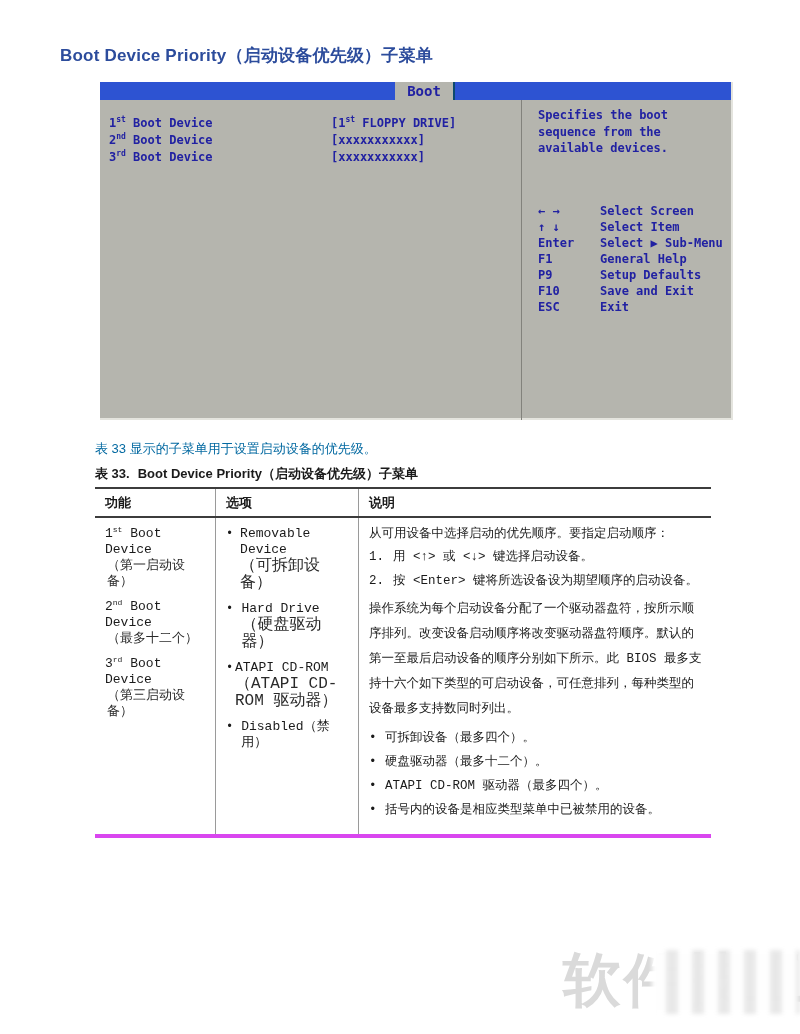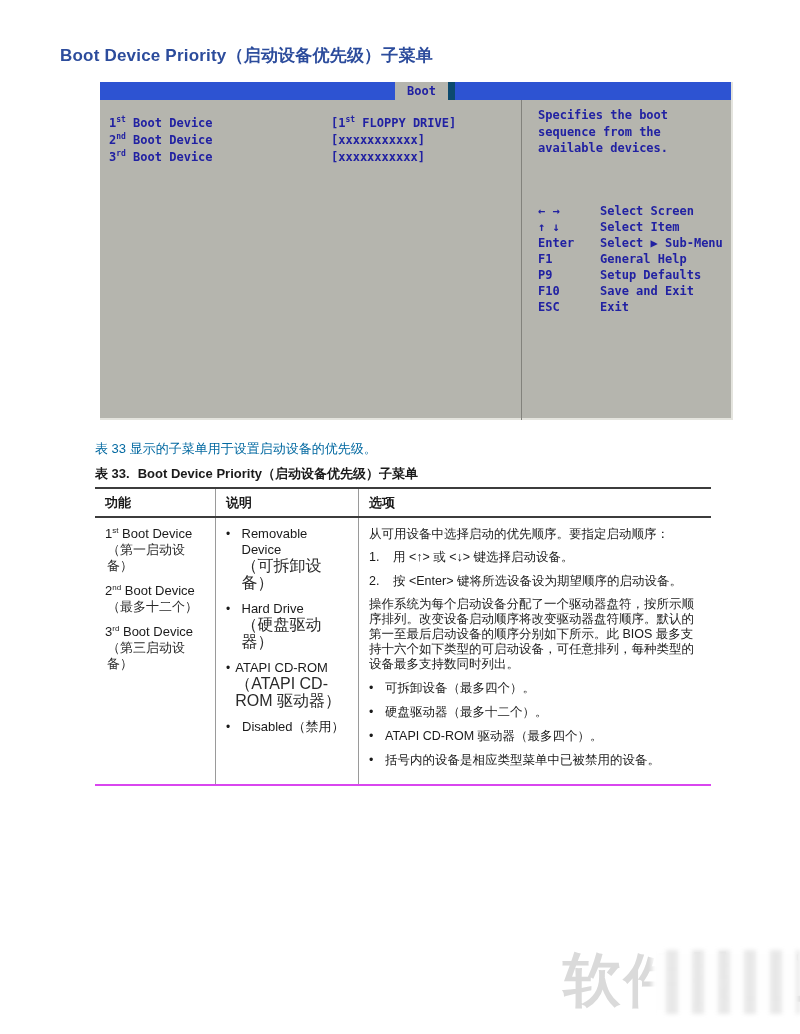--- a/index.html
+++ b/index.html
@@ -21,22 +21,22 @@
     border-bottom: 2px solid #e4e4de;
     font-family: "DejaVu Sans Mono", "Liberation Mono", monospace;
     font-weight: bold; color: #2121a2; font-size: 12px;
   }
   .bios-topbar { display: flex; height: 18px; }
   .bios-topbar .bar-seg { background: #2d53d2; height: 100%; }
   .bar-left { width: 295px; }
   .bar-right { flex: 1; }
   .bios-tab {
     width: 60px; background: #b5b5ae; color: #2121a2;
-    text-align: center; line-height: 18px; font-size: 12px;
-    border-right: 7px solid #0c4a6e;
+    text-align: center; line-height: 18px; font-size: 14px;
+    border-right: 2px solid #0c4a6e;
   }
   .bios-body { display: flex; height: 320px; }
   .bios-left { width: 421px; padding: 15px 0 0 9px; }
   .bios-item { display: flex; line-height: 17px; white-space: pre; }
   .bios-item .b-label { width: 222px; }
   sup { font-size: 8px; vertical-align: super; line-height: 0; }
   .bios-right {
     flex: 1; border-left: 1px solid #82827c; padding: 7px 0 0 16px;
   }
   .help-para { width: 152px; line-height: 16.5px; }
@@ -47,43 +47,44 @@
   .key-row .a { white-space: pre; }
 
   
   .intro-text { position: absolute; left: 95px; top: 440px; font-size: 13px; color: #0369a1; }
   .table-caption { position: absolute; left: 95px; top: 465px; font-size: 13px; font-weight: bold; }
   .table-caption .cap-label { margin-right: 8px; }
 
   
   .doc-table {
     position: absolute; left: 95px; top: 487px; width: 616px;
-    border-top: 2px solid #3c3c3c; border-bottom: 2px solid #d946ef;
+    border-top: 2px solid #3c3c3c; border-bottom: 4px solid #d946ef;
     font-size: 12.5px;
+    font-family: Liberation Mono, monospace;
   }
   .t-head, .t-body { display: grid; grid-template-columns: 120px 143px 353px; }
   .t-head { border-bottom: 2px solid #3c3c3c; }
   .t-head .t-cell { font-weight: bold; font-size: 13px; padding: 5px 0 4px 10px; }
   .t-cell.c2, .t-cell.c3 { border-left: 1px solid #9a9a9a; }
   .t-body .t-cell { padding: 8px 8px 8px 10px; min-height: 238px; }
 
   .fn-entry { margin-bottom: 9px; line-height: 16px; }
   .fn-en { font-size: 13px; }
   .fn-zh { font-size: 13px; padding-left: 2px; color: #2a2a2a; }
 
   .opt-entry { display: flex; margin-bottom: 9px; line-height: 16px; }
   .opt-bullet { width: 16px; font-size: 12px; }
   .opt-en { font-size: 13px; }
   .opt-zh { font-size: 16px; color: #2a2a2a; }
 
   .desc-intro { line-height: 17px; margin-bottom: 6px; }
   .desc-step { display: flex; line-height: 17px; margin-bottom: 7px; }
   .desc-step .s-n { width: 24px; }
   .desc-step .s-t { flex: 1; }
-  .desc-para { line-height: 15px; margin-bottom: 8px; }
+  .desc-para { line-height: 25px; margin-bottom: 8px; }
   .desc-bullet { display: flex; line-height: 16px; margin-bottom: 8px; }
   .desc-bullet .d-b { width: 16px; }
 
   
   .watermark {
     position: absolute; left: 563px; top: 942px;
     font-size: 58px; font-weight: bold; color: #dadada;
     letter-spacing: 3px; white-space: nowrap;
   }
   .mosaic-blur {
@@ -160,22 +161,22 @@
 
 <div class="intro-text">表 33 显示的子菜单用于设置启动设备的优先级。</div>
 
 <div class="table-caption">
   <span class="cap-label">表 33.</span><span>Boot Device Priority（启动设备优先级）子菜单</span>
 </div>
 
 <div class="doc-table">
   <div class="t-head">
     <div class="t-cell c1">功能</div>
+    <div class="t-cell c2">选项</div>
     <div class="t-cell c3">说明</div>
-    <div class="t-cell c2">选项</div>
   </div>
   <div class="t-body">
 
     <div class="t-cell c1">
       <div class="fn-entry">
         <div class="fn-en"><span>1</span><sup>st</sup><span> Boot Device</span></div>
         <div class="fn-zh">（第一启动设备）</div>
       </div>
       <div class="fn-entry">
         <div class="fn-en"><span>2</span><sup>nd</sup><span> Boot Device</span></div>

